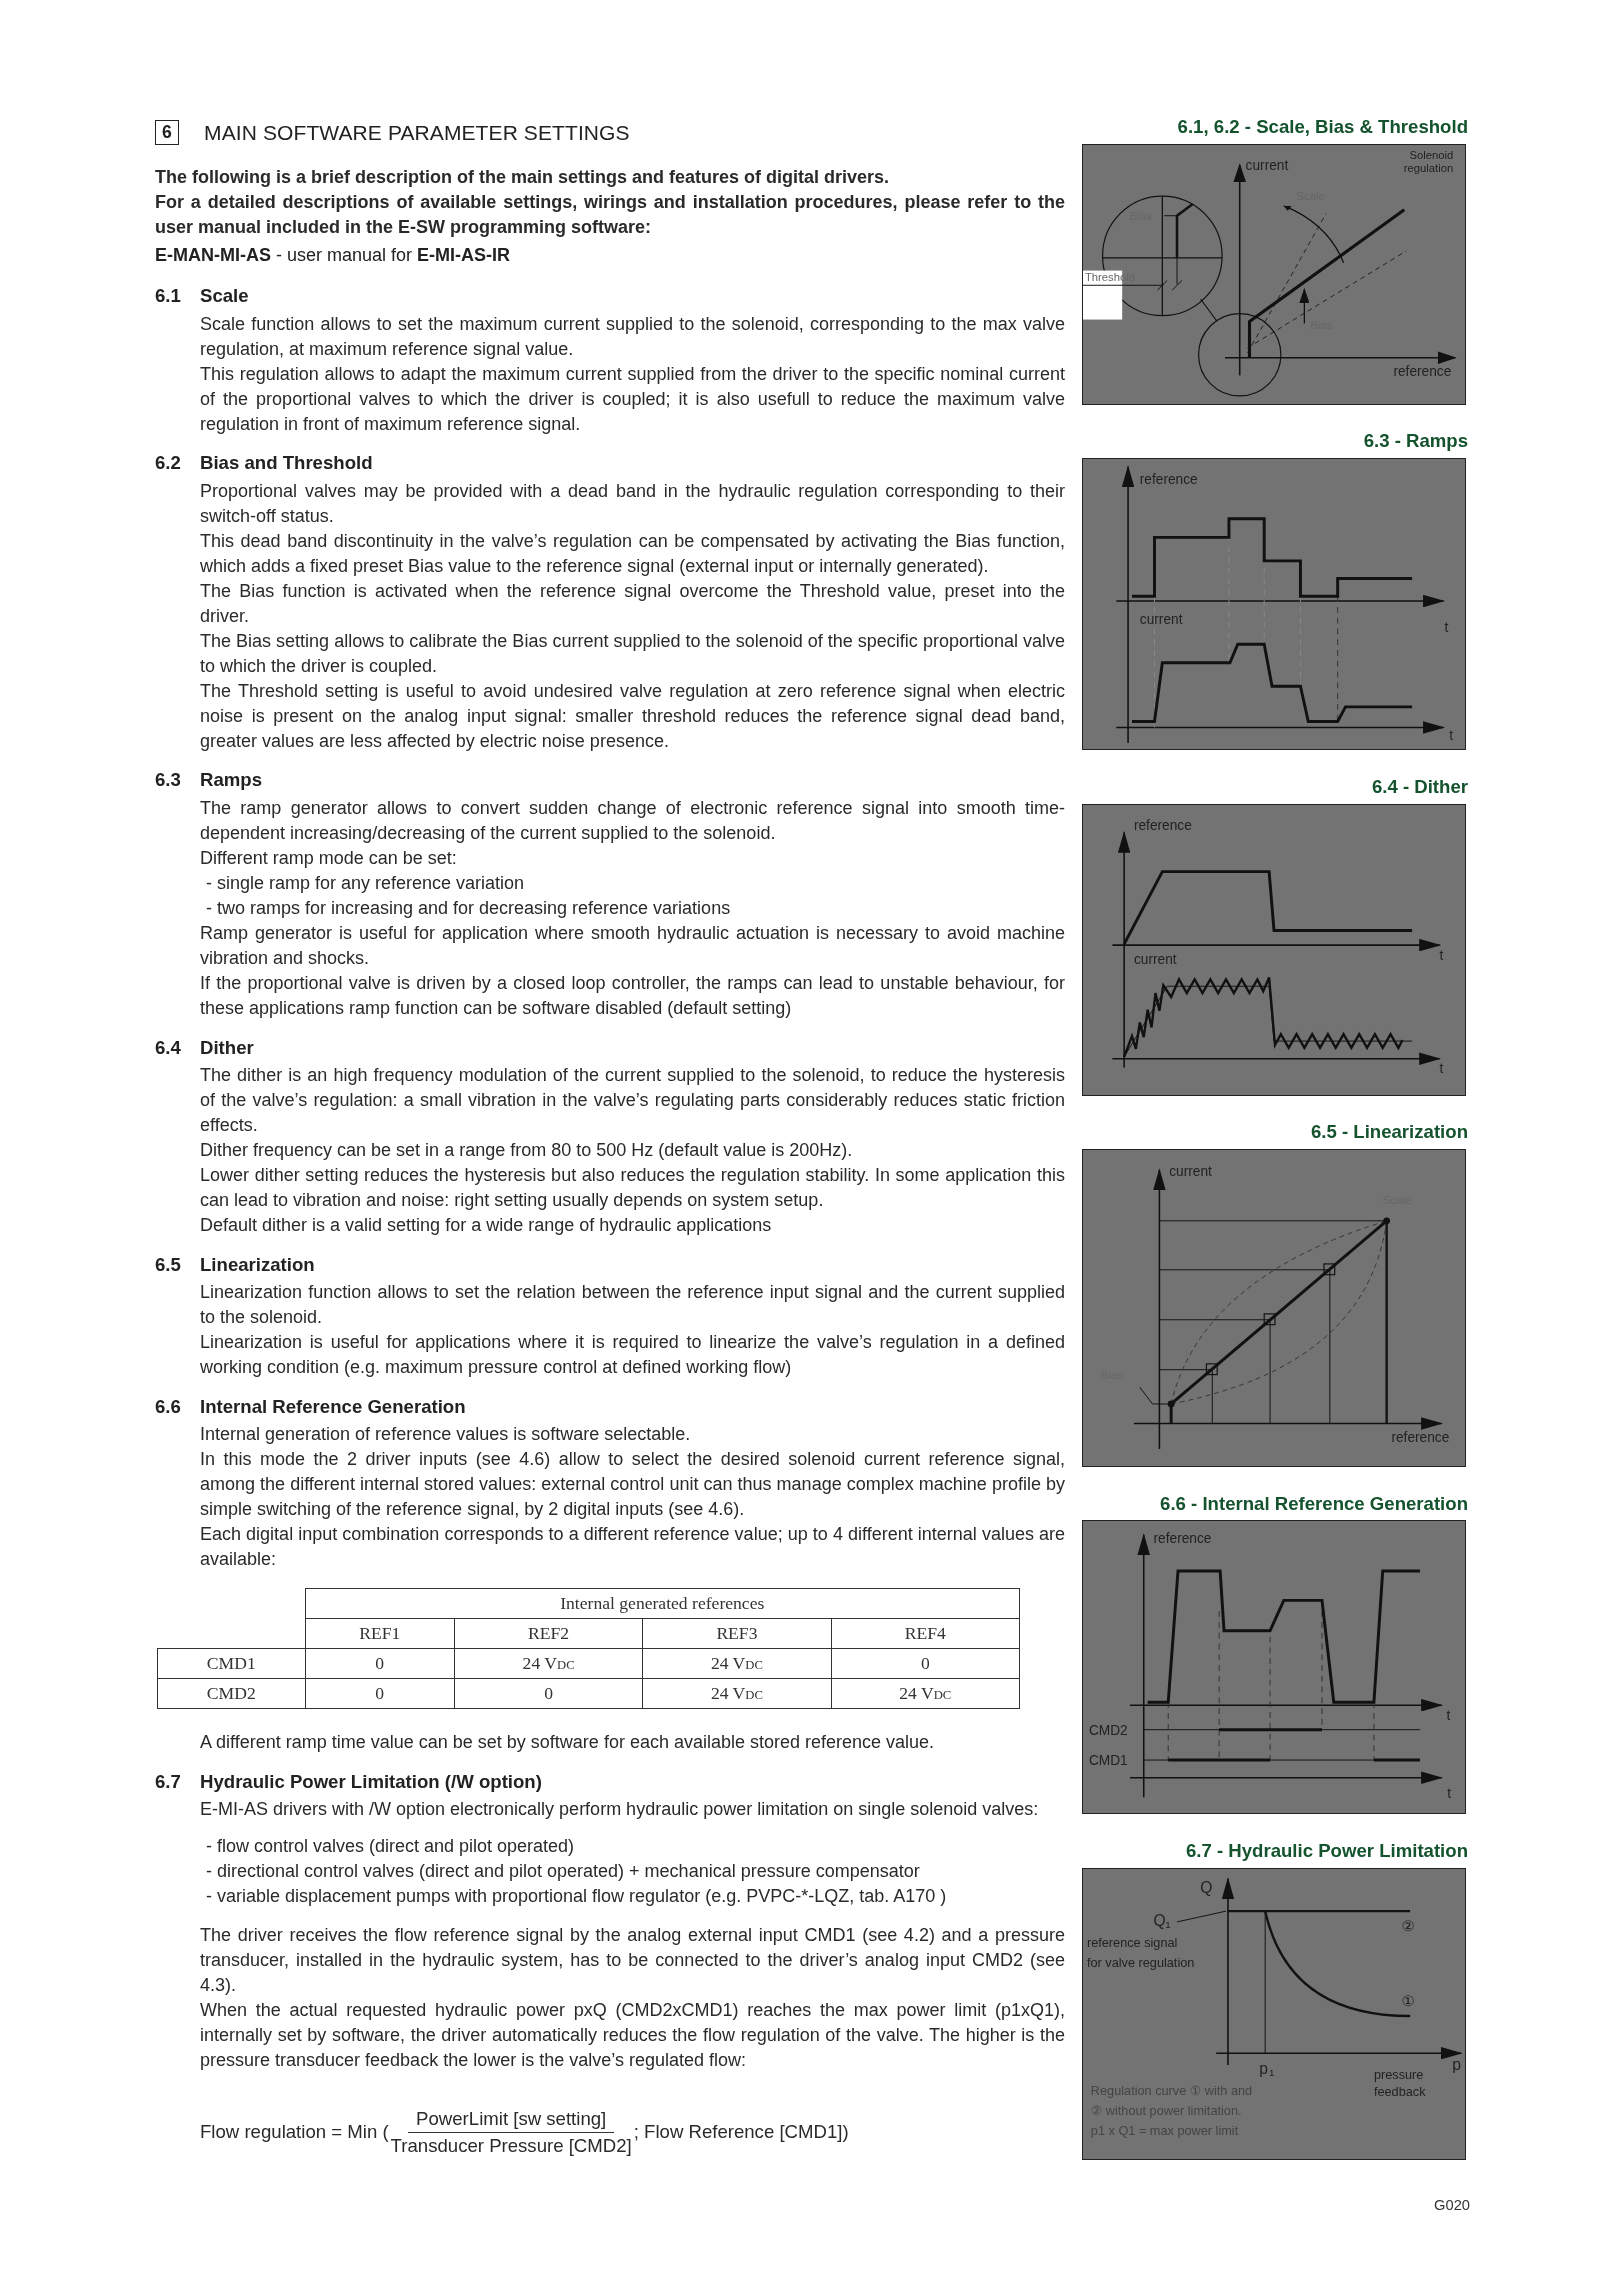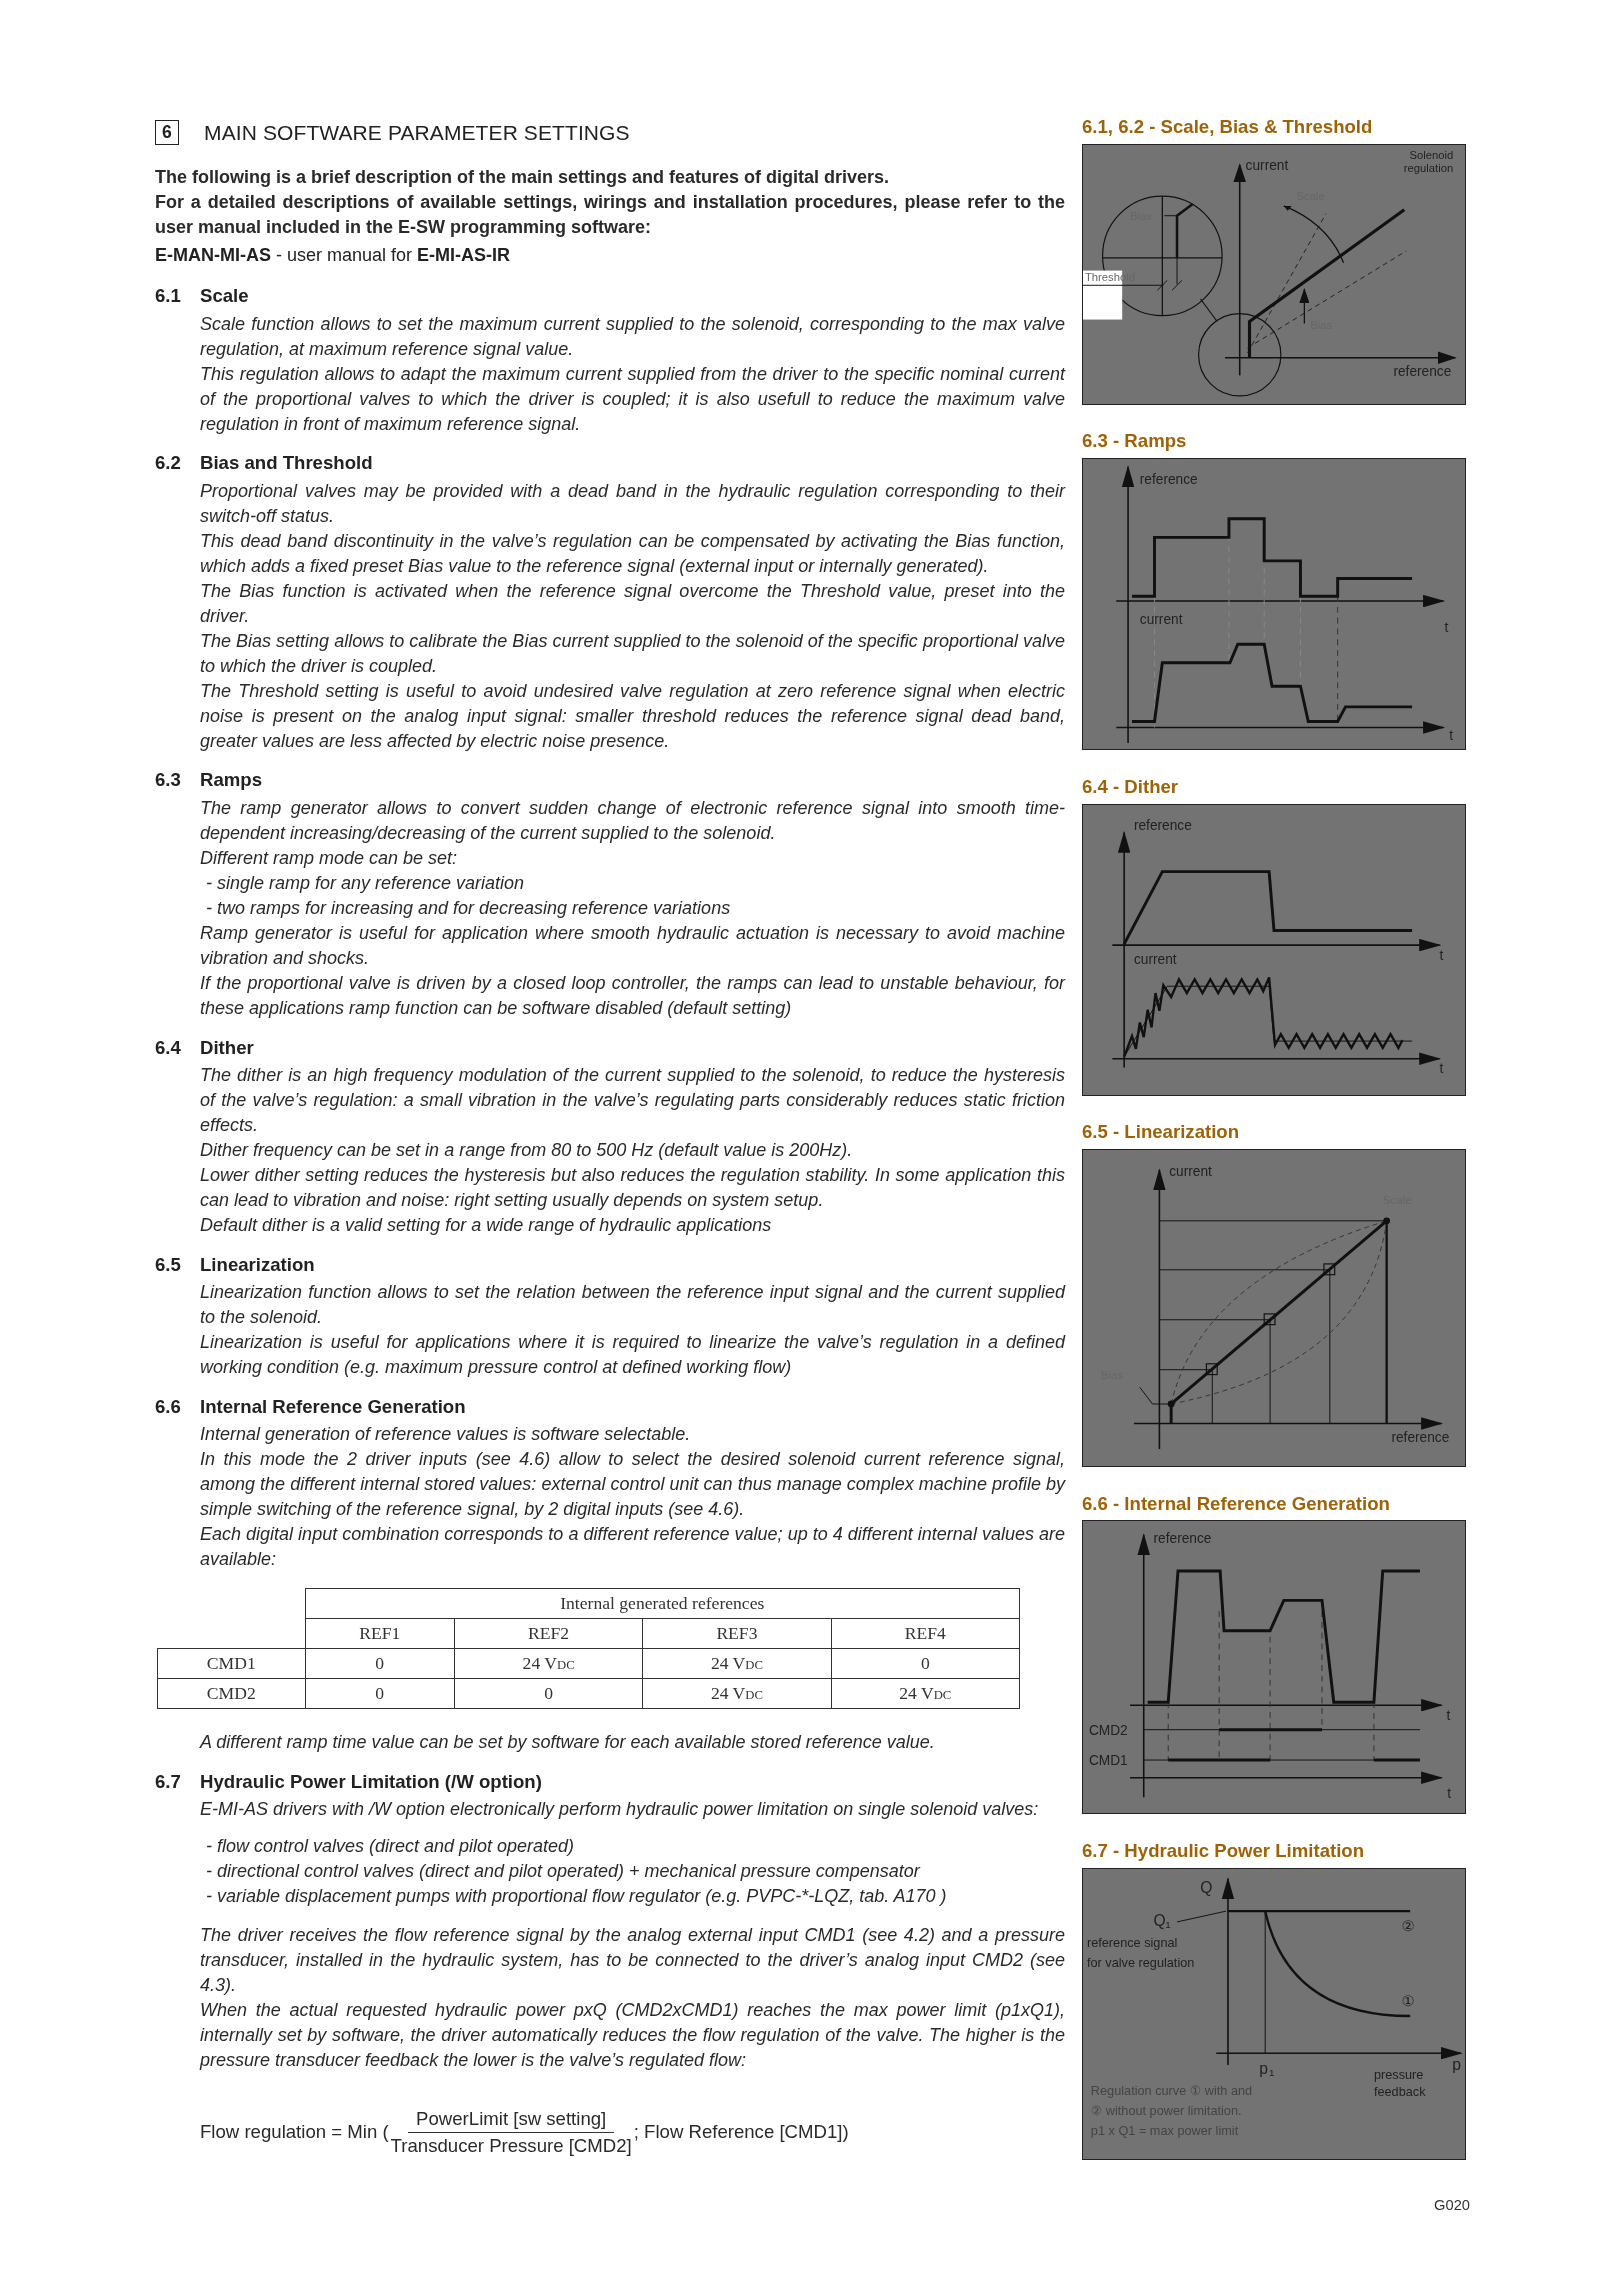--- a/index.html
+++ b/index.html
@@ -11,32 +11,32 @@
   .sec-box { display:inline-block; width:21.6px; height:23.5px; border:1.5px solid #222; text-align:center;
              font-weight:bold; font-size:17.6px; line-height:23.5px; margin-right:25.5px; }
   .sec-title { font-weight:normal; font-size:21px; letter-spacing:0.1px; }
   p { margin:0; font-size:18px; line-height:25px; text-align:justify; color:#2a2a2a; }
   .intro p { margin:0;font-weight:bold; }
   .ref-line { font-size:18px; line-height:25px; margin-top:2.9px; }
   .ref-line b { font-weight:bold; }
   .sub { margin-top:13.7px; }
   .sub-head { display:flex; font-weight:bold; font-size:18.6px; line-height:25.5px; }
   .sub-num { width:45px; }
-  .sub-body { margin-left:45px; margin-top:2.9px;font-style:italic; }
+  .sub-body { margin-left:45px; margin-top:2.9px; }
   .sub-body p { margin:0; }
   .bullet { padding-left:5.9px; }
   table.refs { border-collapse:collapse; margin:15.7px 0 0 47px; font-size:17.6px; color:#333; width:863px; }
   table.refs td { border:1px solid #333; text-align:center; height:29px; padding:0; }
   table.refs td.blank { border:none; border-bottom:1px solid #333; }
   .vdc { font-size:12.7px; }
   .formula { display:flex; align-items:center; margin-left:45px; margin-top:35px; font-size:18.6px; color:#2a2a2a; }
   .frac { display:inline-flex; flex-direction:column; align-items:center; margin:0 2px; }
   .frac .num { border-bottom:1px solid #333; padding:0 7.8px 2px; }
   .frac .den { padding-top:2px; }
-  .fig-title { font-weight:bold; font-size:18.6px; margin:0 0 5.9px 0; color:#a16207; }
+  .fig-title { font-weight:bold; font-size:18.6px; margin:0 0 5.9px 0; color:#14532d;text-align:right; }
   .fig { border:1.5px solid #222; background:#737373; position:relative; }
   .fig svg { display:block; }
   .fig-block { margin-bottom:25.5px; }
   .pagecode { position:absolute; right:151px; top:2197px; font-size:14.7px; color:#333; }
   svg text { font-family:"Liberation Sans", sans-serif; }
 </style>
 </head>
 <body>
 
 <div class="col-left">

